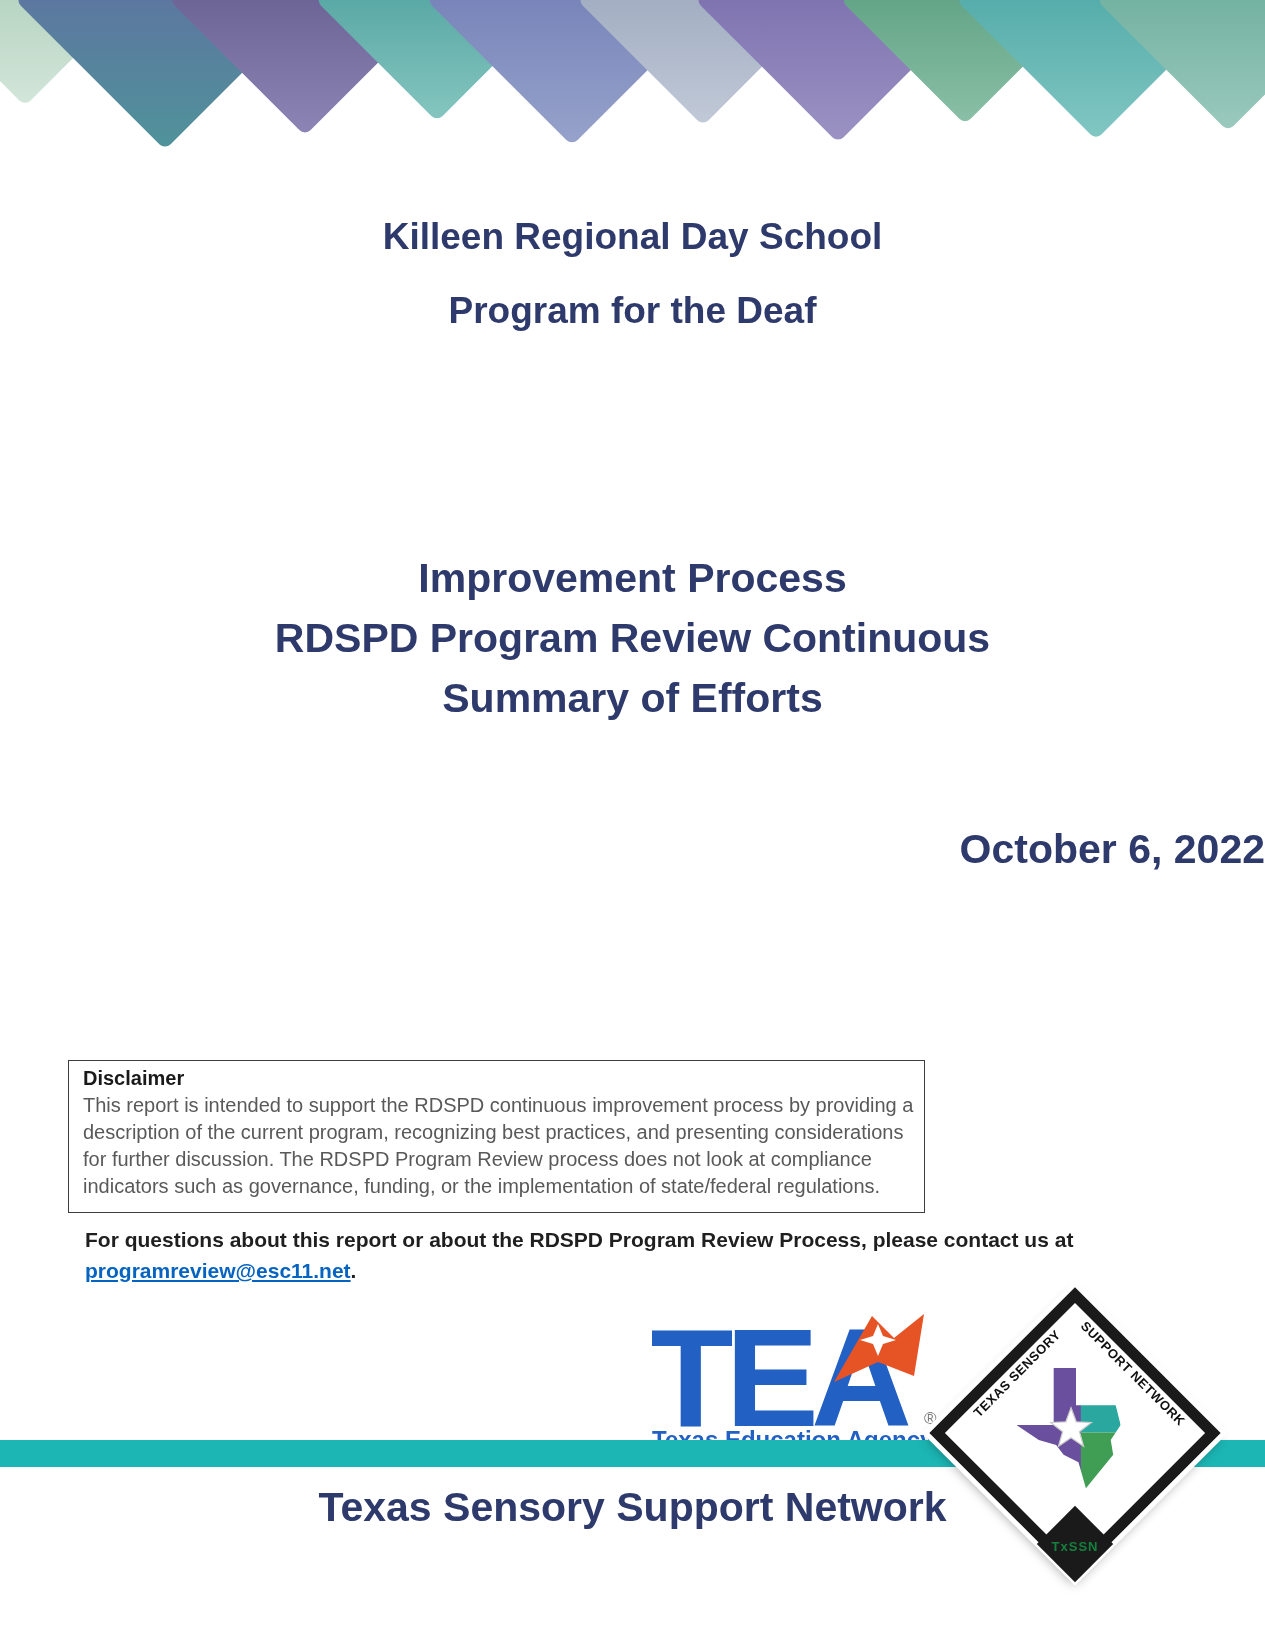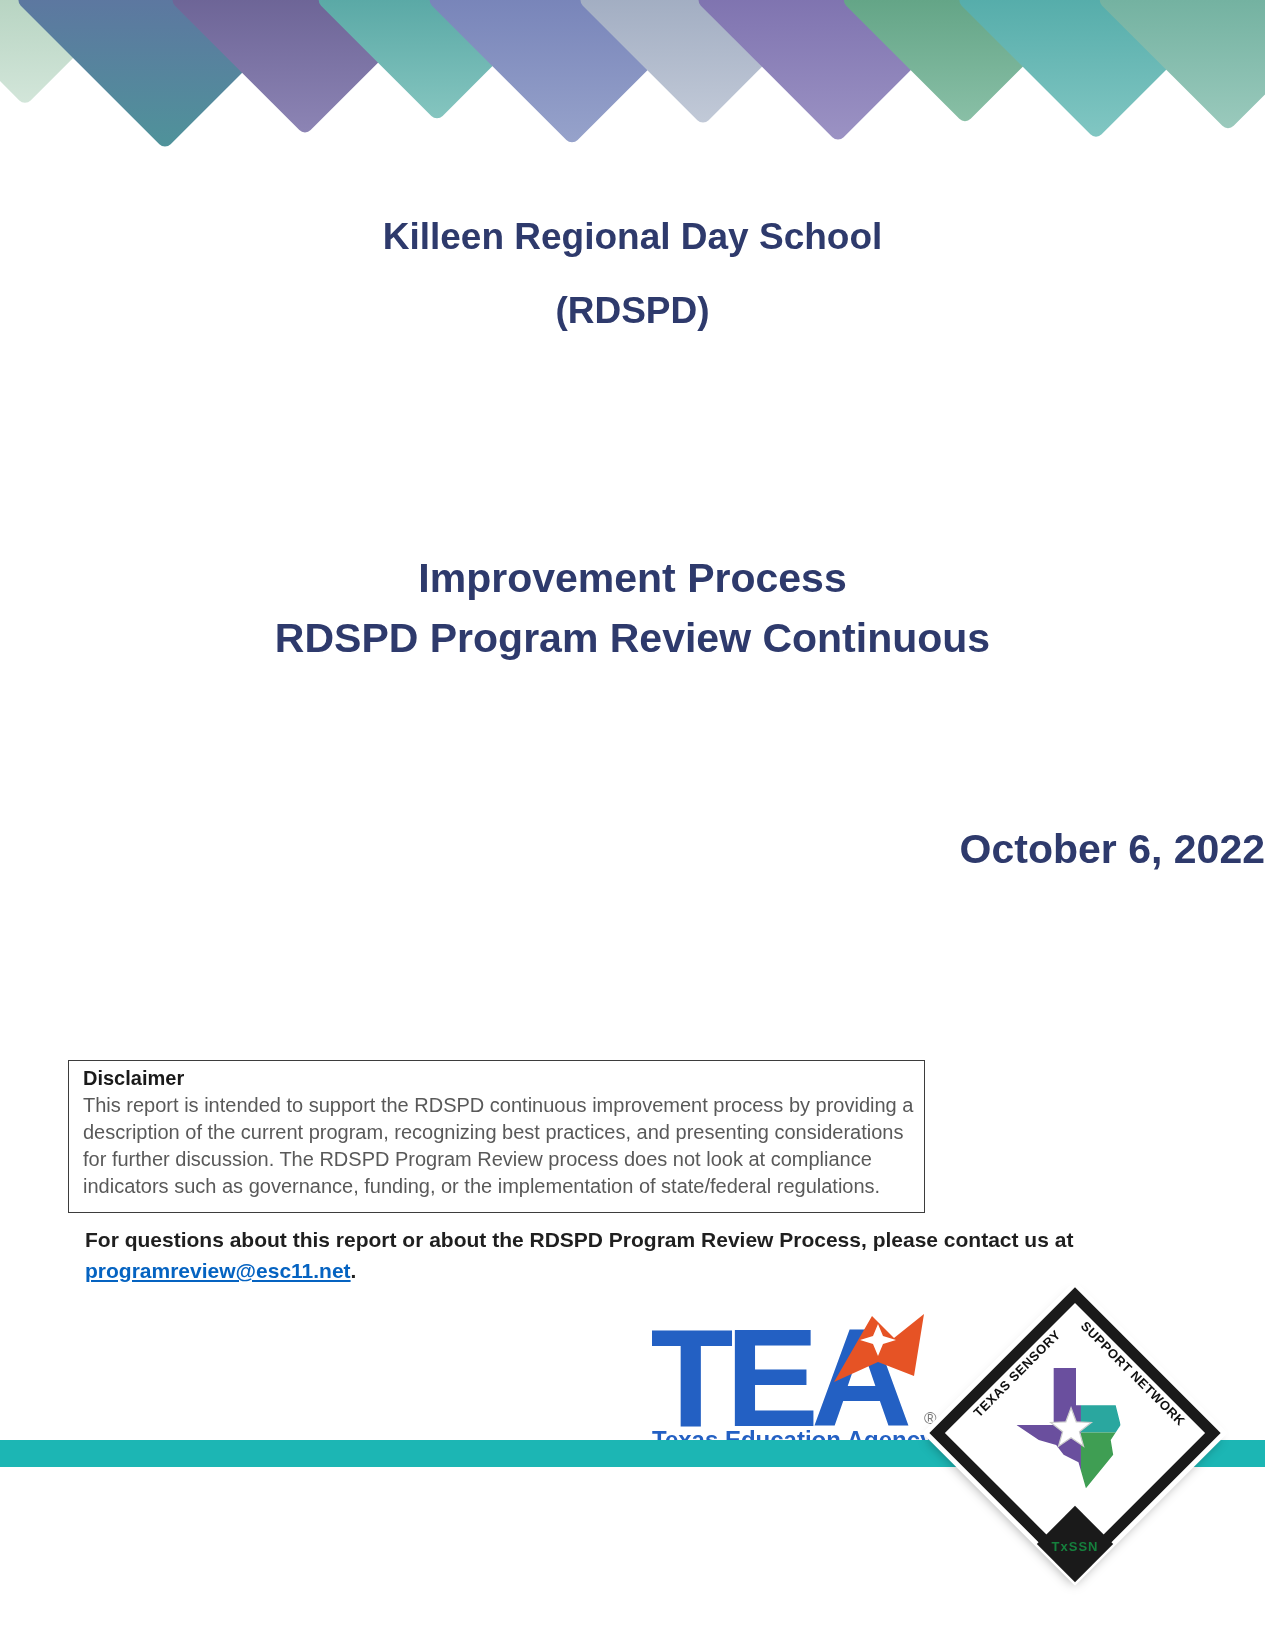--- a/index.html
+++ b/index.html
@@ -70,26 +70,27 @@
       <div class="diamond" style="height: 206px; width: 206px; left: 469px; top: -103px; background: linear-gradient(135deg, rgb(90, 103, 168), rgb(151, 163, 203));"></div>
       <div class="diamond" style="height: 178px; width: 178px; left: 614px; top: -89px; background: linear-gradient(135deg, rgb(131, 146, 173), rgb(194, 202, 216));"></div>
       <div class="diamond" style="height: 202px; width: 202px; left: 737px; top: -101px; background: linear-gradient(135deg, rgb(99, 85, 156), rgb(156, 147, 196));"></div>
       <div class="diamond" style="height: 176px; width: 176px; left: 877px; top: -88px; background: linear-gradient(135deg, rgb(62, 138, 103), rgb(138, 192, 167));"></div>
       <div class="diamond" style="height: 198px; width: 198px; left: 997px; top: -99px; background: linear-gradient(135deg, rgb(42, 147, 146), rgb(130, 199, 195));"></div>
       <div class="diamond" style="height: 186px; width: 186px; left: 1135px; top: -93px; background: linear-gradient(135deg, rgb(77, 154, 133), rgb(155, 202, 189));"></div>
     </div>
 
   <div class="title">
     <div>Killeen Regional Day School</div>
-    <div>(RDSPD)</div>
+    <div>Program for the Deaf</div>
   </div>
 
   <div class="subtitle">
     <div>Improvement Process</div>
     <div>RDSPD Program Review Continuous</div>
+    <div>Summary of Efforts</div>
   </div>
 
   <div class="date">October 6, 2022</div>
 
   <div class="disclaimer">
     <h2>Disclaimer</h2>
     <p>This report is intended to support the RDSPD continuous improvement process by providing a description of the current program, recognizing best practices, and presenting considerations for further discussion. The RDSPD Program Review process does not look at compliance indicators such as governance, funding, or the implementation of state/federal regulations.</p>
   </div>
 
   <p class="contact"><span>For questions about this report or about the RDSPD Program Review Process, please contact us at </span><a href="#">programreview@esc11.net</a><span>.</span></p>
@@ -99,20 +100,21 @@
       <text x="-4" y="114" font-family="Liberation Sans, sans-serif" font-size="140" font-weight="bold" letter-spacing="-8" fill="#2360c3">TEA</text>
       <polygon points="182,70 220,4 242,26 272,2 262,64 226,50" fill="#e65325"></polygon>
       <polygon points="226,12 231,24 244,28 231,32 226,44 221,32 208,28 221,24" fill="#ffffff"></polygon>
       <text x="272" y="112" font-size="17" fill="#7a7a7a">®</text>
       <text x="0" y="136" font-family="Liberation Sans, sans-serif" font-size="24" font-weight="bold" fill="#2360c3">Texas Education Agency</text>
     </svg>
   </div>
 
   <div class="tealbar"></div>
 
+  <div class="footer-title">Texas Sensory Support Network</div>
 
   <div class="txssn">
     <div class="txssn-square"></div>
     <div class="arc arc-left">TEXAS SENSORY</div>
     <div class="arc arc-right">SUPPORT NETWORK</div>
     <svg class="texas-svg" width="124" height="124" viewBox="0 0 100 100">
       <defs>
         <clipPath id="txclip">
           <path d="M32 0 L50 0 L50 30 L82 30 L86 46 L78 58 L80 70 L58 97 L52 76 L40 70 L34 62 L20 58 L2 46 L32 46 Z"></path>
         </clipPath>

